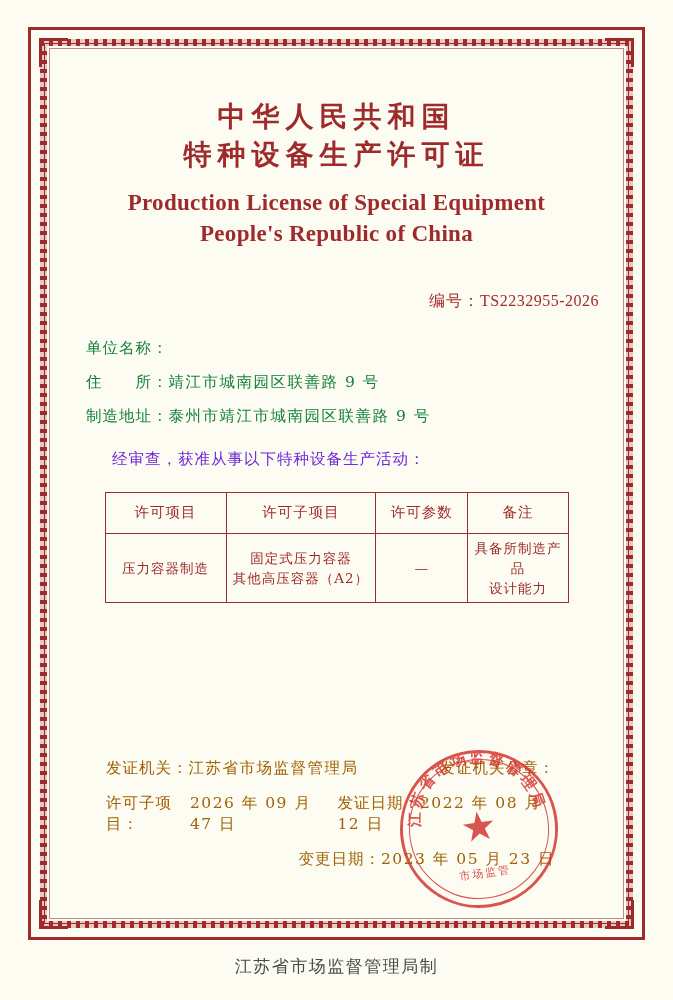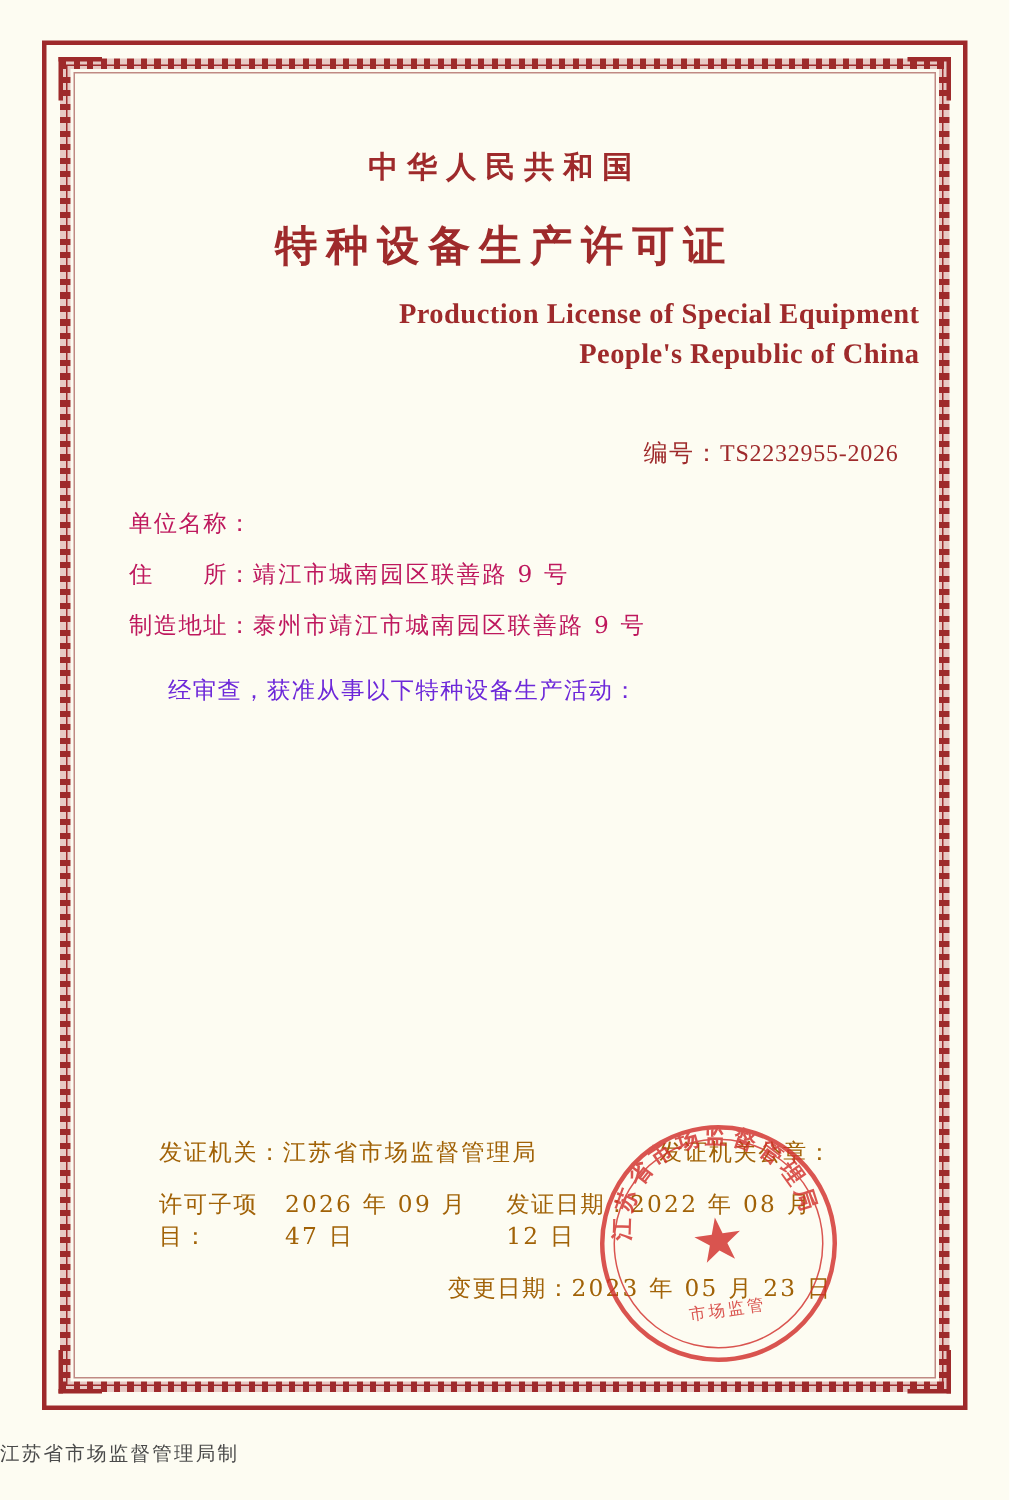--- a/index.html
+++ b/index.html
@@ -77,35 +77,35 @@
   }
 
   .title-cn1, .title-cn2 {
     text-align: center;
     color: #9e2a2b;
     font-family: "DejaVu Serif", serif;
     font-weight: bold;
     letter-spacing: 6px;
   }
   .title-cn1 {
-    font-size: 20px;
+    font-size: 28px;
     margin-top: 38px;
     line-height: 1.35;
   }
   .title-cn2 {
     font-size: 28px;
-    margin-top: 20px;
+    margin-top: 0;
     line-height: 1.35;
   }
   .title-en1, .title-en2 {
-    text-align: right;
+    text-align: center;
     color: #9e2a2b;
     font-family: "Liberation Serif", serif;
     font-weight: bold;
-    font-size: 19px;
+    font-size: 23px;
     letter-spacing: 0.3px;
   }
   .title-en1 { margin-top: 16px; }
   .title-en2 { margin-top: 5px; }
 
   .serial-row {
     margin-top: 44px;
     text-align: right;
     padding-right: 14px;
     font-size: 16px;
@@ -120,21 +120,21 @@
   }
 
   .field-list {
     margin-top: 26px;
     padding-left: 26px;
   }
   .field-row {
     display: flex;
     align-items: baseline;
     font-size: 15.5px;
-    color: #be185d;
+    color: #15803d;
     font-family: "DejaVu Serif", serif;
     margin-bottom: 13px;
     letter-spacing: 1px;
   }
   .field-label {
     white-space: pre;
     flex: 0 0 auto;
   }
   .field-value {
     letter-spacing: 1.5px;
@@ -248,22 +248,22 @@
     font-size: 11px;
     letter-spacing: 2px;
     color: #d2302c;
   }
 
   .footer {
     position: absolute;
     left: 0;
     right: 0;
     bottom: 22px;
-    text-align: left;
-    font-size: 13px;
+    text-align: center;
+    font-size: 17px;
     color: #4a4a4a;
     font-family: Liberation Mono, monospace;
     letter-spacing: 1.5px;
   }
 
   
   .corner {
     position: absolute;
     width: 26px;
     height: 26px;
@@ -308,20 +308,40 @@
         <span class="field-value">靖江市城南园区联善路 9 号</span>
       </div>
       <div class="field-row">
         <span class="field-label">制造地址：</span>
         <span class="field-value">泰州市靖江市城南园区联善路 9 号</span>
       </div>
     </div>
 
     <div class="statement">经审查，获准从事以下特种设备生产活动：</div>
 
+    <table class="lic">
+      <thead>
+        <tr>
+          <th class="col1">许可项目</th>
+          <th class="col2">许可子项目</th>
+          <th class="col3">许可参数</th>
+          <th class="col4">备注</th>
+        </tr>
+      </thead>
+      <tbody>
+        <tr>
+          <td>压力容器制造</td>
+          <td style="white-space: pre-line;">固定式压力容器
+其他高压容器（A2）</td>
+          <td>—</td>
+          <td style="white-space: pre-line;">具备所制造产品
+设计能力</td>
+        </tr>
+      </tbody>
+    </table>
 
     <div class="sig-block">
       <div class="sig-row">
         <span class="sig-left">发证机关：</span>
         <span class="sig-value">江苏省市场监督管理局</span>
         <span class="sig-right">发证机关公章：</span>
       </div>
       <div class="sig-row">
         <span class="sig-left">许可子项目：</span>
         <span class="sig-value">2026 年 09 月 47 日</span>

